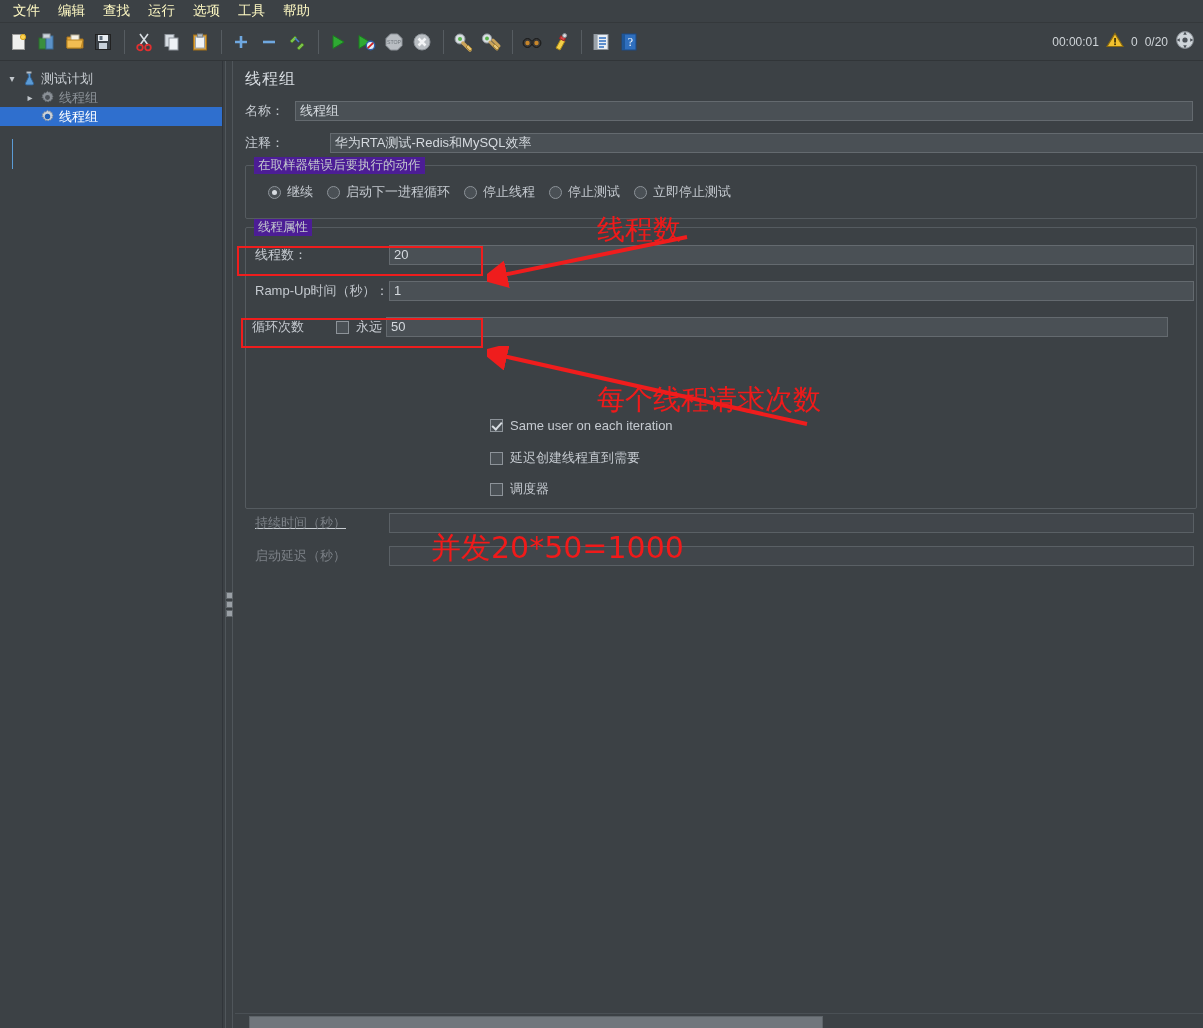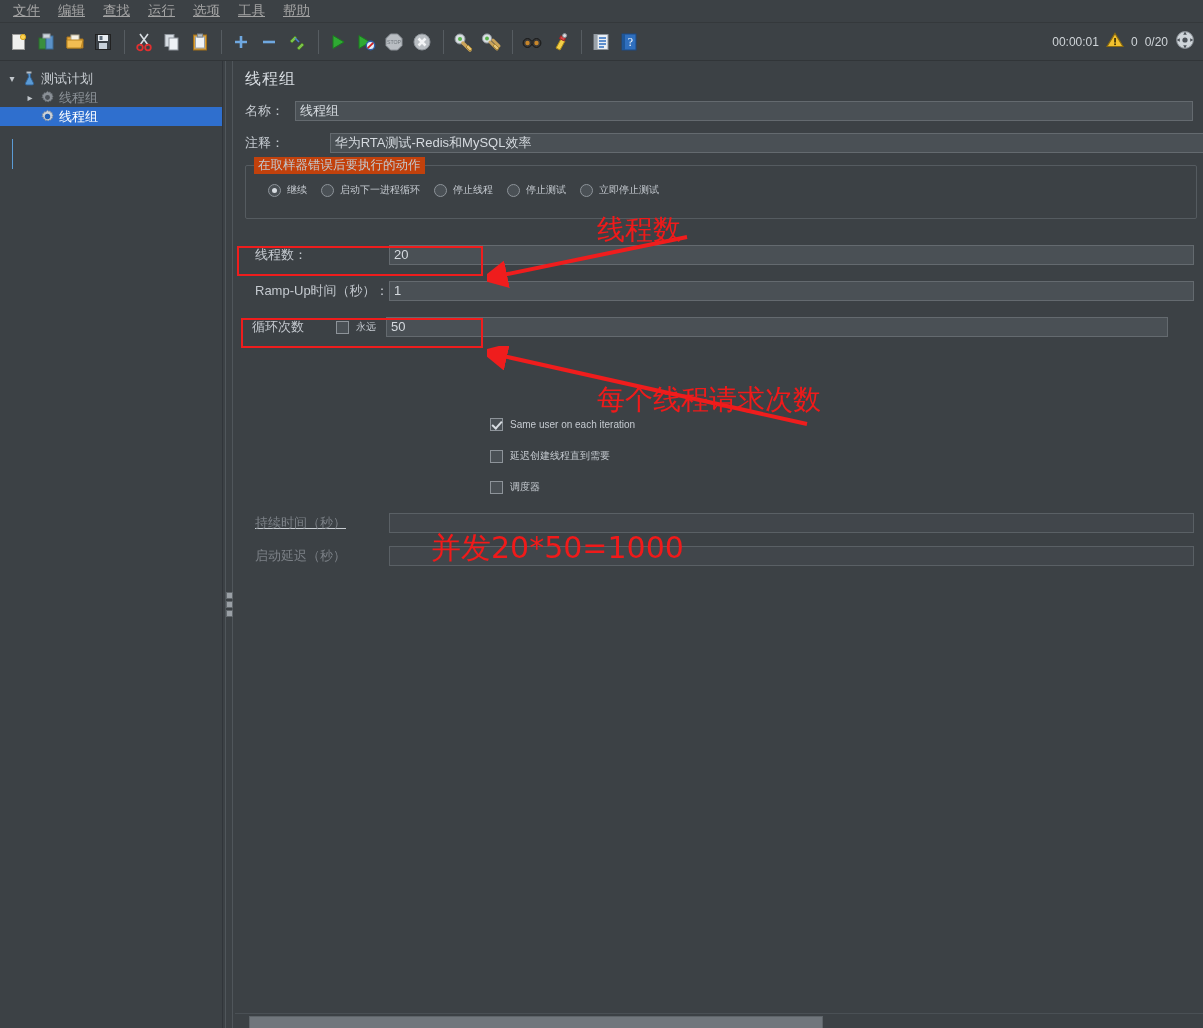--- a/index.html
+++ b/index.html
@@ -9,21 +9,21 @@
     font-family:"Liberation Sans","DejaVu Sans",sans-serif;
     font-size:13px;color:#c8cdd2;
     -webkit-font-smoothing:antialiased;
   }
   
   #menubar{
     height:22px;background:#3c4145;display:flex;align-items:center;
     padding-left:4px;border-bottom:1px solid #34383b;
   }
   .menu-item{
-    padding:2px 9px;font-size:13.5px;color:#a3a3a3;cursor:default;line-height:16px;text-decoration:underline;
+    padding:2px 9px;font-size:13.5px;color:#fef9c3;cursor:default;line-height:16px;
   }
   
   #toolbar{
     height:37px;background:#3c4145;display:flex;align-items:center;
     padding-left:6px;border-bottom:1px solid #313538;position:relative;
   }
   .tb-btn{
     width:26px;height:30px;display:flex;align-items:center;justify-content:center;
     margin-right:2px;cursor:default;border-radius:2px;
   }
@@ -67,41 +67,41 @@
   .row-label{color:#c5cad0;font-size:13px;white-space:nowrap;}
   .tf{
     background:#4a5055;border:1px solid #646a6f;color:#d5dadf;
     font-size:13px;height:20px;line-height:20px;padding:0 4px;box-sizing:border-box;
     font-family:"Liberation Sans","DejaVu Sans",sans-serif;
   }
   .tf.disabled{background:#41464b;border-color:#5a6065;color:#7c8187;}
   
   .groupbox{position:absolute;border:1px solid #555b60;border-radius:2px;}
   .groupbox > .gb-title{
-    position:absolute;top:-9px;left:8px;background:#c2410c;padding:0 4px;
+    position:absolute;top:-9px;left:8px;background:#4c1d95;padding:0 4px;
     font-size:12.5px;color:#c2c7cd;white-space:nowrap;font-family:Liberation Serif, serif;
   }
   
   .radio{
     width:13px;height:13px;border-radius:50%;border:1px solid #8d9399;background:#4a5055;
     display:inline-block;position:relative;box-sizing:border-box;margin-right:6px;flex:none;
   }
   .radio.on::after{
     content:"";position:absolute;left:3px;top:3px;width:5px;height:5px;border-radius:50%;
     background:#d8dde2;
   }
   .chk{
     width:13px;height:13px;border:1px solid #8d9399;background:#4a5055;
     display:inline-block;position:relative;box-sizing:border-box;margin-right:7px;flex:none;
   }
   .chk.on::after{
     content:"";position:absolute;left:3px;top:0px;width:4px;height:8px;
     border:solid #d8dde2;border-width:0 2px 2px 0;transform:rotate(42deg);
   }
-  .opt{display:flex;align-items:center;margin-right:14px;font-size:10px;color:#c5cad0;white-space:nowrap;}
+  .opt{display:flex;align-items:center;margin-right:14px;font-size:13px;color:#c5cad0;white-space:nowrap;}
   
   .anno{
     position:absolute;color:#f01a1a;font-size:28px;white-space:nowrap;
     font-family:"DejaVu Sans","Liberation Sans",sans-serif;
   }
   .redbox{position:absolute;border:2px solid #ef1d1d;box-sizing:border-box;pointer-events:none;}
   svg.arrow{position:absolute;pointer-events:none;}
   .watermark{
     position:absolute;right:14px;bottom:32px;font-size:21px;color:#b9bec4;
     font-family:"Liberation Sans","DejaVu Sans",sans-serif;
@@ -382,20 +382,23 @@
             <span class="radio"></span>
             <span>停止测试</span>
           </span>
           <span class="opt">
             <span class="radio"></span>
             <span>立即停止测试</span>
           </span>
         </div>
       </div>
 
+      <div class="groupbox" style="left:10px;top:166px;width:950px;height:280px;">
+        <span class="gb-title">线程属性</span>
+      </div>
 
       <div class="row" style="left:14px;top:184px;width:945px;">
         <span class="row-label" style="width:140px;padding-left:6px;box-sizing:border-box;">线程数：</span>
         <input class="tf" style="width: 805px;" value="20">
       </div>
 
       <div class="row" style="left:14px;top:220px;width:945px;">
         <span class="row-label" style="width:140px;padding-left:6px;box-sizing:border-box;">Ramp-Up时间（秒）：</span>
         <input class="tf" style="width: 805px;" value="1">
       </div>

